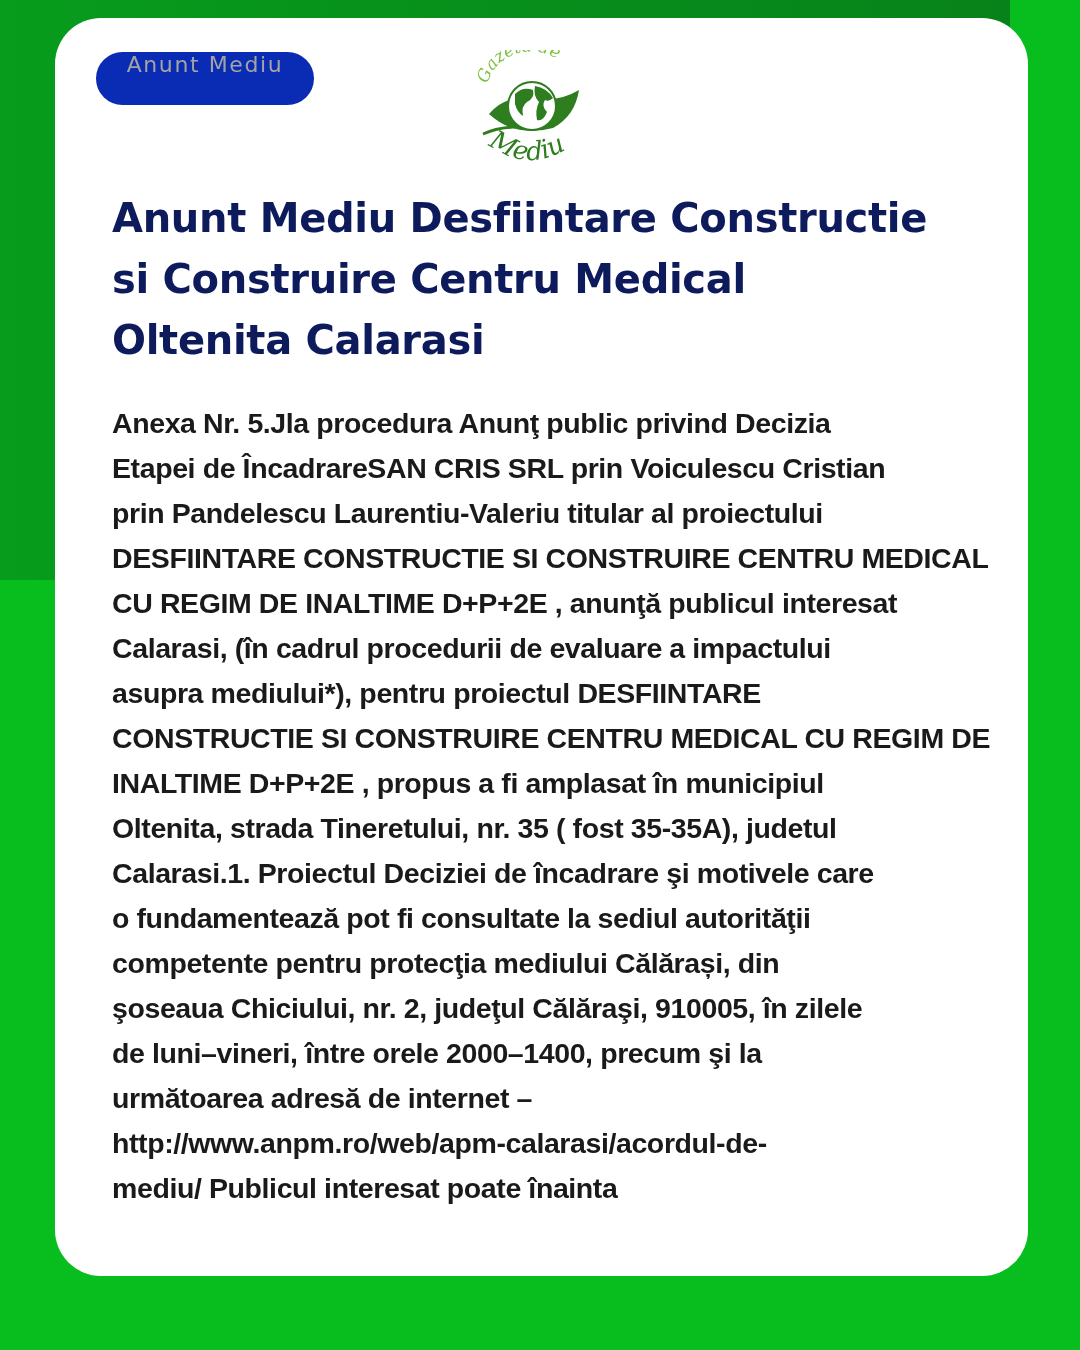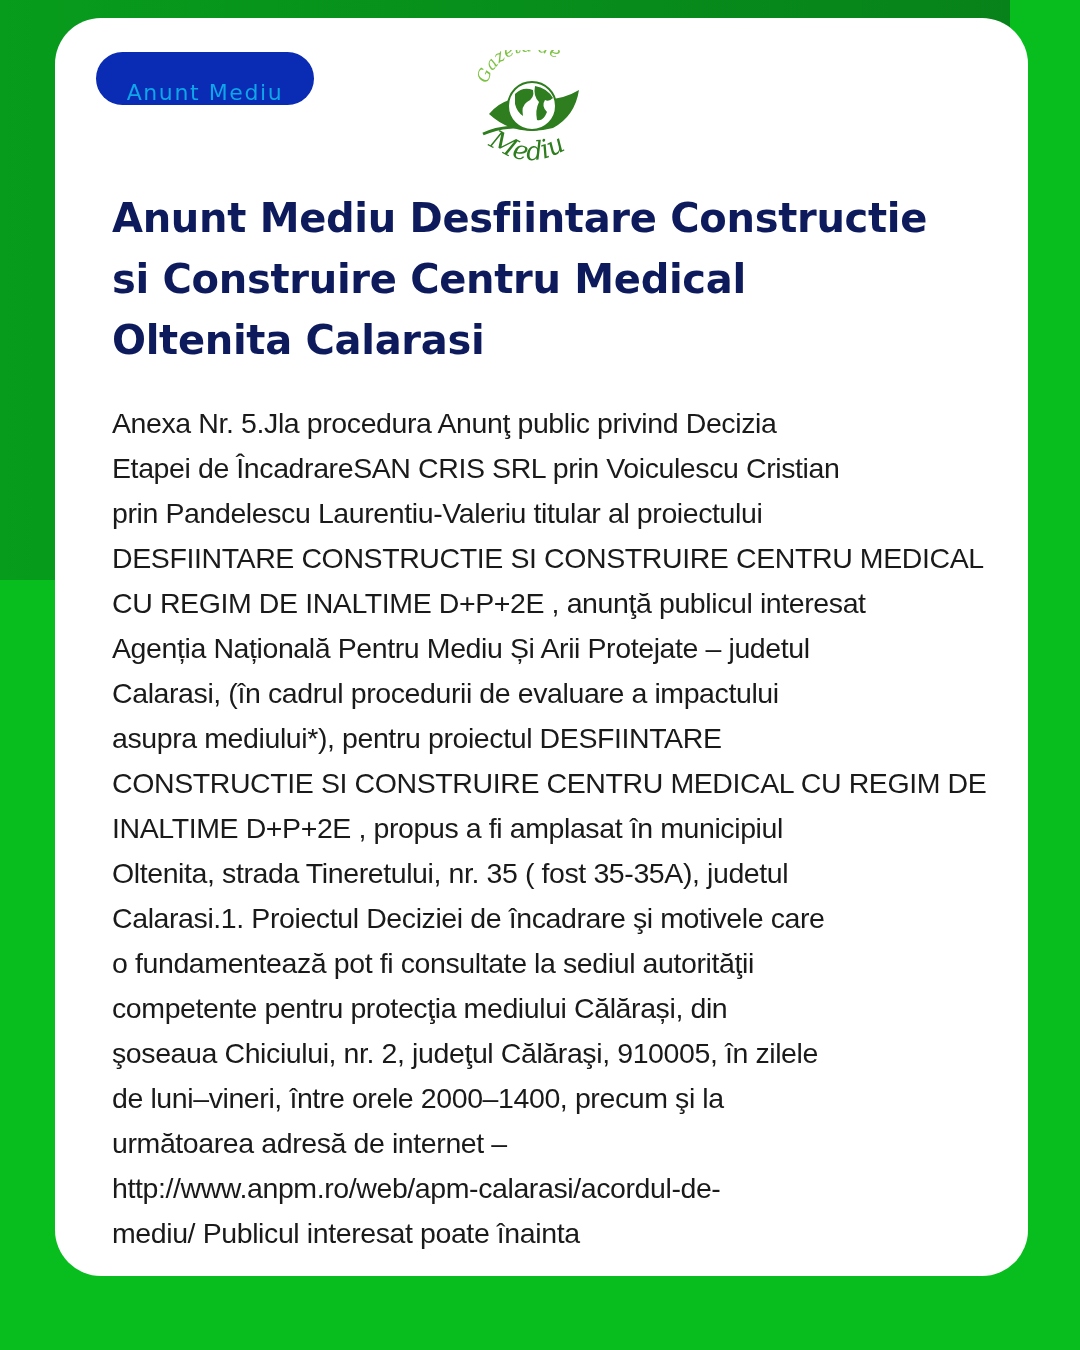--- a/index.html
+++ b/index.html
@@ -19,23 +19,23 @@
       width: 973px; height: 1258px;
       background: #ffffff;
       border-radius: 46px;
       overflow: hidden;
     }
     .badge {
       position: absolute; left: 41px; top: 34px;
       width: 218px; height: 53px;
       border-radius: 27px;
       background: #0a2bb3;
-      color: #0ea5e9;
+      color: #a3a3a3;
       font-size: 22px; letter-spacing: 1.6px;
-      display: flex; align-items: flex-end; justify-content: center;
+      display: flex; align-items: flex-start; justify-content: center;
       font-family: "DejaVu Sans", sans-serif;
     }
     .logo {
       position: absolute; left: 420px; top: 32px;
       width: 110px; height: 122px;
     }
     .title {
       position: absolute; left: 57px; top: 170px;
       width: 880px;
       margin: 0;
@@ -48,20 +48,21 @@
     }
     .body-text {
       position: absolute; left: 57px; top: 383px;
       width: 870px;
       margin: 0;
       color: #1a1a1a;
       font-family: "Liberation Sans", sans-serif;
       font-size: 28.5px;
       line-height: 45px;
       letter-spacing: -0.4px;
+      font-weight: bold;
     }
     .body-text span { display: block; white-space: nowrap; }
   </style>
 </head>
 <body>
 
 <div class="dark-block"></div>
 
 <div class="card">
 
@@ -96,21 +97,20 @@
     <span style="display:block">si Construire Centru Medical</span>
     <span style="display:block">Oltenita Calarasi</span>
   </h1>
 
   <div class="body-text">
     <span>Anexa Nr. 5.Jla procedura Anunţ public privind Decizia</span>
     <span>Etapei de ÎncadrareSAN CRIS SRL prin Voiculescu Cristian</span>
     <span>prin Pandelescu Laurentiu-Valeriu titular al proiectului</span>
     <span>DESFIINTARE CONSTRUCTIE SI CONSTRUIRE CENTRU MEDICAL</span>
     <span>CU REGIM DE INALTIME D+P+2E , anunţă publicul interesat</span>
-    <span>Agenția Națională Pentru Mediu Și Arii Protejate – judetul</span>
     <span>Calarasi, (în cadrul procedurii de evaluare a impactului</span>
     <span>asupra mediului*), pentru proiectul DESFIINTARE</span>
     <span>CONSTRUCTIE SI CONSTRUIRE CENTRU MEDICAL CU REGIM DE</span>
     <span>INALTIME D+P+2E , propus a fi amplasat în municipiul</span>
     <span>Oltenita, strada Tineretului, nr. 35 ( fost 35-35A), judetul</span>
     <span>Calarasi.1. Proiectul Deciziei de încadrare şi motivele care</span>
     <span>o fundamentează pot fi consultate la sediul autorităţii</span>
     <span>competente pentru protecţia mediului Călărași, din</span>
     <span>şoseaua Chiciului, nr. 2, judeţul Călăraşi, 910005, în zilele</span>
     <span>de luni–vineri, între orele 2000–1400, precum şi la</span>

